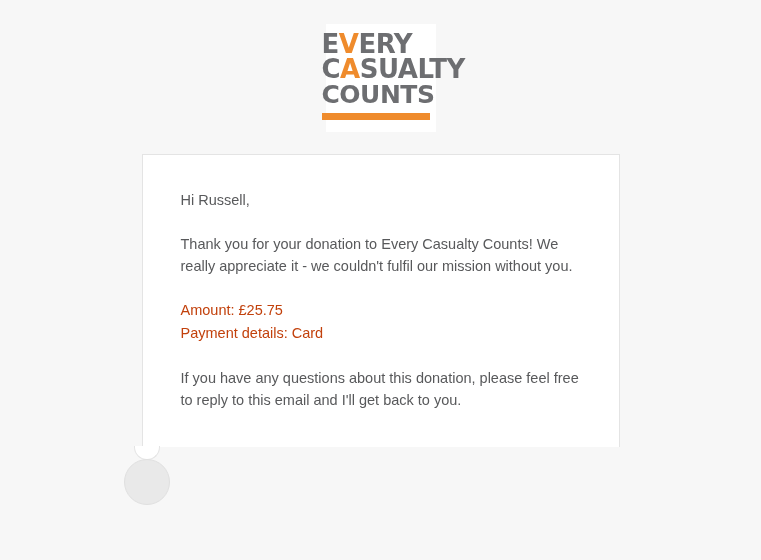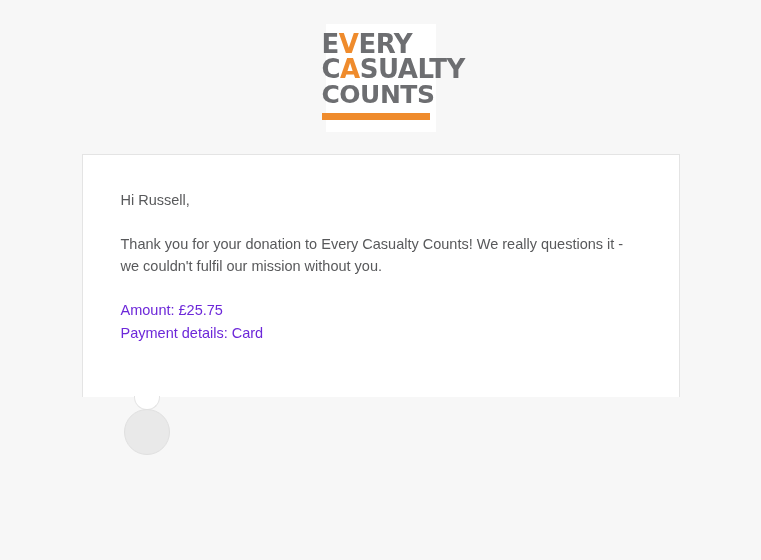--- a/index.html
+++ b/index.html
@@ -58,41 +58,41 @@
     position: absolute;
     left: -4px;
     bottom: 12px;
     width: 108px;
     height: 7px;
     background: #ef8b2c;
   }
 
   
   .card {
-    width: 598px;
+    width: 478px;
     background: #ffffff;
     border: 1px solid #e4e4e4;
     border-bottom: none;
     box-sizing: border-box;
     padding: 34px 38px 30px 38px;
     position: relative;
   }
   .card p {
     margin: 0 0 22px 0;
     font-size: 14.5px;
     line-height: 22px;
     color: #58595b;
   }
   .details-block {
     margin: 0 0 22px 0;
   }
   .details-block .detail-row {
     font-size: 14.5px;
     line-height: 23px;
-    color: #6d28d9;
+    color: #c2410c;
   }
   .card p.last {
     margin-bottom: 6px;
   }
 
   
   .tail {
     width: 598px;
     position: relative;
     height: 30px;
@@ -131,25 +131,26 @@
     <div class="logo-lines">
       <div class="logo-line l1"><span>E</span><span class="accent">V</span><span>ERY</span></div>
       <div class="logo-line l2"><span>C</span><span class="accent">A</span><span>SUALTY</span></div>
       <div class="logo-line l3">COUNTS</div>
     </div>
     <div class="logo-bar"></div>
   </div>
 
   <div class="card">
     <p>Hi Russell,</p>
-    <p>Thank you for your donation to Every Casualty Counts! We really questions it - we couldn't fulfil our mission without you.</p>
+    <p>Thank you for your donation to Every Casualty Counts! We really appreciate it - we couldn't fulfil our mission without you.</p>
     <div class="details-block">
       <div class="detail-row">Amount: £25.75</div>
       <div class="detail-row">Payment details: Card</div>
     </div>
+    <p class="last">If you have any questions about this donation, please feel free to reply to this email and I'll get back to you.</p>
   </div>
 
   <div class="tail">
     <div class="notch"></div>
     <div class="avatar"></div>
   </div>
 
 </div>
 
 </body></html>

